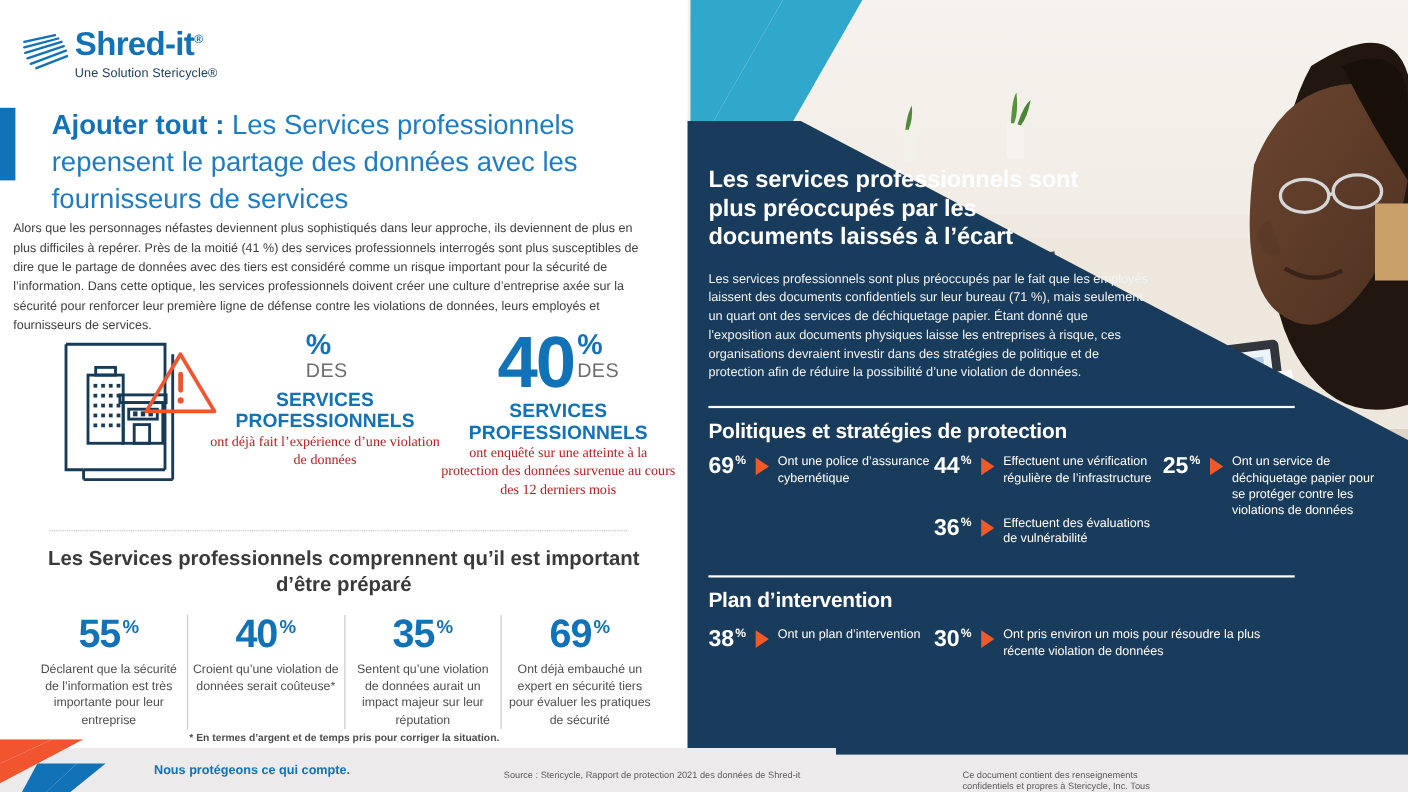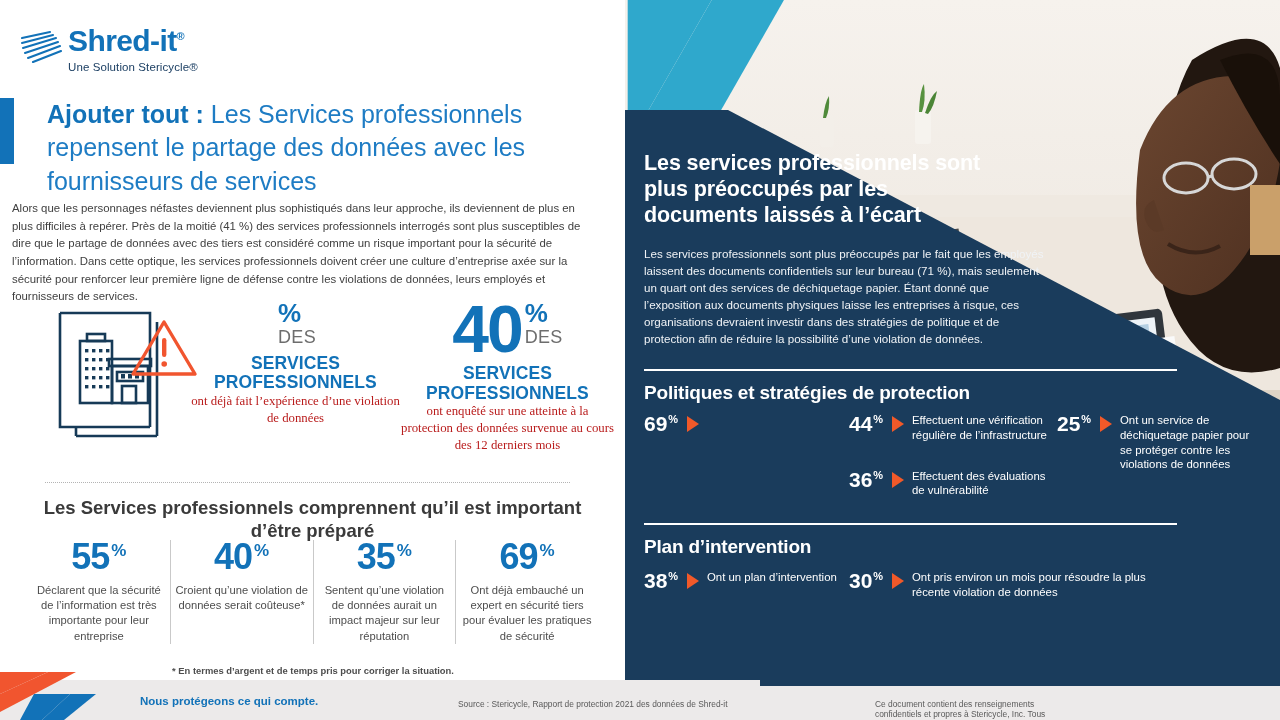--- a/index.html
+++ b/index.html
@@ -93,21 +93,21 @@
     position: absolute; left: 45px; top: 482px; width: 525px;
     border-top: 1px dotted #b4b4b4;
   }
 
   
   .prep-title {
     position: absolute; left: 40px; top: 496px; width: 545px;
     text-align: center; font-size: 18.5px; font-weight: bold; color: #3a3a3a; line-height: 1.26;
   }
   .prep-grid {
-    position: absolute; left: 28px; top: 540px; width: 570px;
+    position: absolute; left: 28px; top: 559px; width: 570px;
     display: flex;
   }
   .prep-cell { flex: 1; text-align: center; position: relative; padding: 0 4px; }
   .prep-cell + .prep-cell { border-left: 1px solid #c9c9c9; }
   .pc-numline { display: flex; align-items: flex-start; justify-content: center; }
   .pc-num { font-size: 36px; font-weight: bold; color: #1272b8; line-height: 0.95; letter-spacing: -1px; }
   .pc-pct { font-size: 17px; font-weight: bold; color: #1272b8; margin-left: 2px; margin-top: 1px; }
   .pc-text { font-size: 11.2px; color: #4d4d4d; line-height: 1.35; margin-top: 9px; }
   .prep-foot {
     position: absolute; left: 28px; top: 665px; width: 570px;
@@ -417,20 +417,21 @@
     <p class="np-para">Les services professionnels sont plus préoccupés par le fait que les employés laissent des documents confidentiels sur leur bureau (71 %), mais seulement un quart ont des services de déchiquetage papier. Étant donné que l’exposition aux documents physiques laisse les entreprises à risque, ces organisations devraient investir dans des stratégies de politique et de protection afin de réduire la possibilité d’une violation de données.</p>
 
     <div class="np-rule"></div>
     <h3 class="np-sect-title">Politiques et stratégies de protection</h3>
 
     <div class="stat-cols">
       <div class="stat-col c1">
         <div class="stat-item">
           <span class="si-num"><span>69</span><sup>%</sup></span>
           <span class="si-arrow"></span>
+          <span class="si-text">Ont une police d’assurance cybernétique</span>
         </div>
       </div>
 
       <div class="stat-col c2">
         <div class="stat-item">
           <span class="si-num"><span>44</span><sup>%</sup></span>
           <span class="si-arrow"></span>
           <span class="si-text">Effectuent une vérification régulière de l’infrastructure</span>
         </div>
         <div class="stat-item" style="margin-top:26px;">

